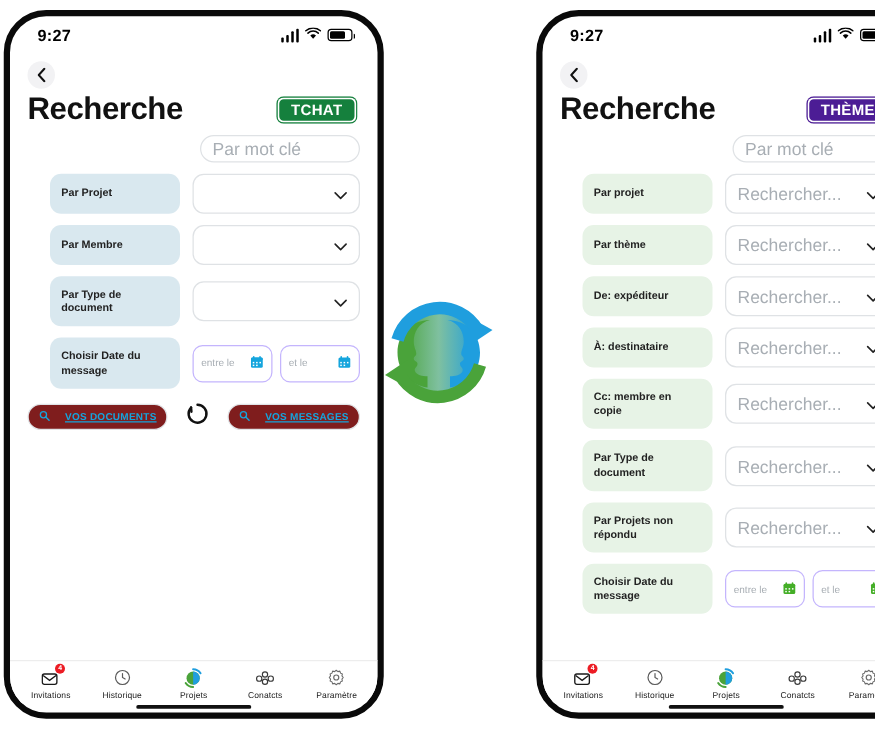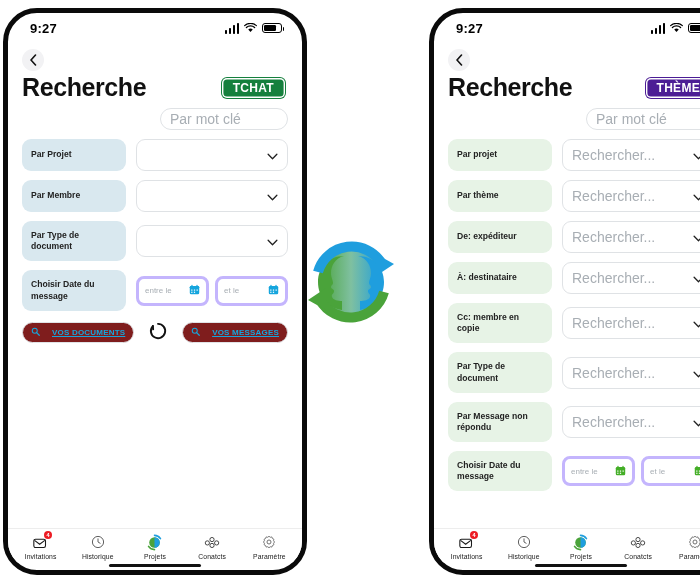--- a/index.html
+++ b/index.html
@@ -130,20 +130,21 @@
     border-radius: 9px;
     font-size: 8.6px;
     font-weight: bold;
     color: #222;
     padding: 9px 9px;
     box-sizing: border-box;
     line-height: 1.3;
     min-height: 32px;
     display: flex;
     align-items: center;
+    margin-left: 18px;
   }
   .lbl-blue  { background: #d9e8ef; }
   .lbl-green { background: #e7f3e6; }
   .ctrl {
     flex: 1 1 auto;
     min-height: 32px;
     border: 1px solid #dfe2e5;
     border-radius: 9px;
     background: #fff;
     display: flex;
@@ -158,21 +159,21 @@
   .ctrl.kwfield {
     flex: 0 0 128px;
     min-height: 22px;
     border-radius: 11px;
   }
   .chev { flex: 0 0 auto; }
   .date-wrap { flex: 1 1 auto; display: flex; gap: 6px; }
   .date-box {
     flex: 1 1 0;
     min-height: 30px;
-    border: 3px solid #c4b5fd;
+    border: 1px solid #c4b5fd;
     border-radius: 8px;
     display: flex;
     align-items: center;
     justify-content: space-between;
     padding: 0 6px;
     box-sizing: border-box;
     font-size: 8px;
     color: #a8aeb4;
     cursor: pointer;
   }
@@ -560,21 +561,21 @@
       <div class="lbl lbl-green">Par Type de document</div>
       <div class="ctrl">
         <span>Rechercher...</span>
         <span class="chev"><svg width="11" height="7" viewBox="0 0 12 8">
               <path d="M1 1.5 L6 6.5 L11 1.5" stroke="#222" stroke-width="1.5" fill="none" stroke-linecap="round" stroke-linejoin="round"></path>
             </svg></span>
       </div>
     </div>
 
     <div class="row">
-      <div class="lbl lbl-green">Par Message non répondu</div>
+      <div class="lbl lbl-green">Par Projets non répondu</div>
       <div class="ctrl">
         <span>Rechercher...</span>
         <span class="chev"><svg width="11" height="7" viewBox="0 0 12 8">
               <path d="M1 1.5 L6 6.5 L11 1.5" stroke="#222" stroke-width="1.5" fill="none" stroke-linecap="round" stroke-linejoin="round"></path>
             </svg></span>
       </div>
     </div>
 
     <div class="row">
       <div class="lbl lbl-green">Choisir Date du message</div>

